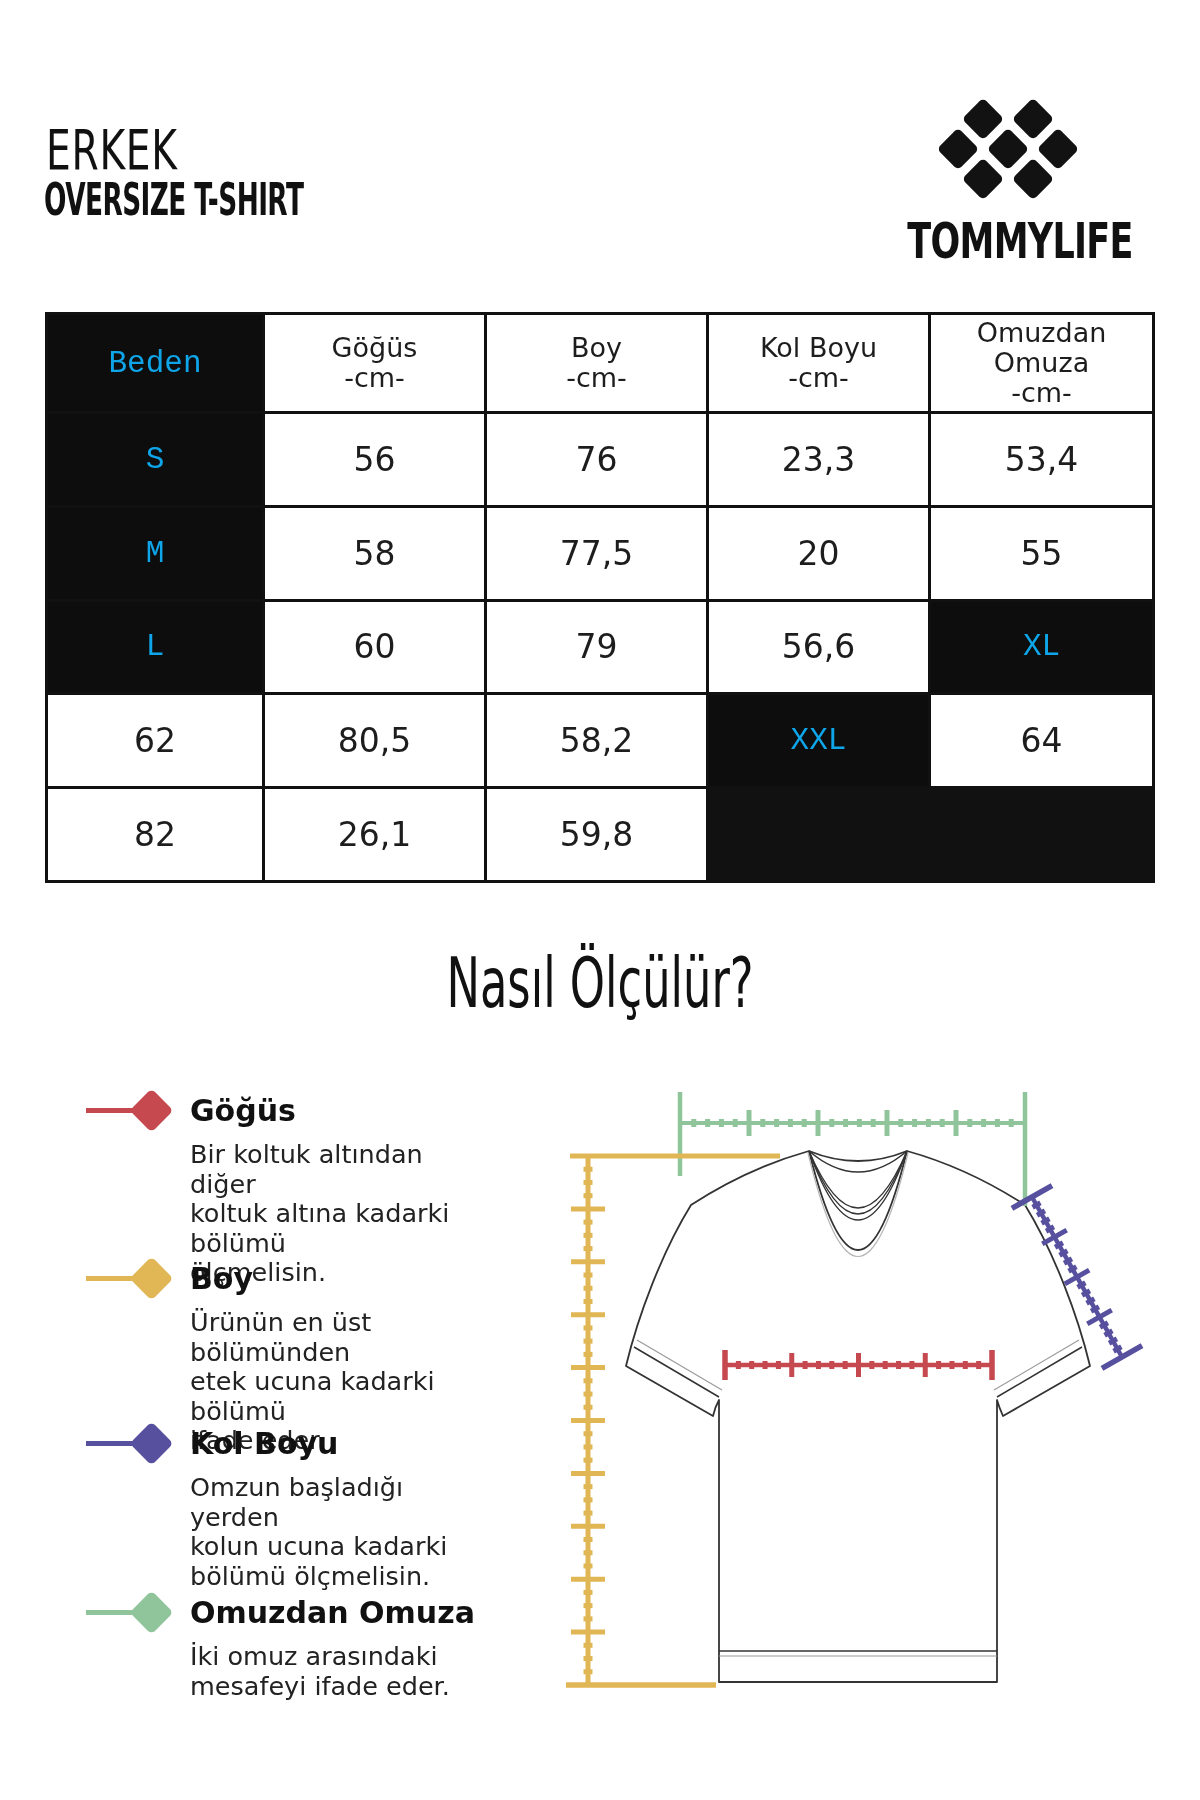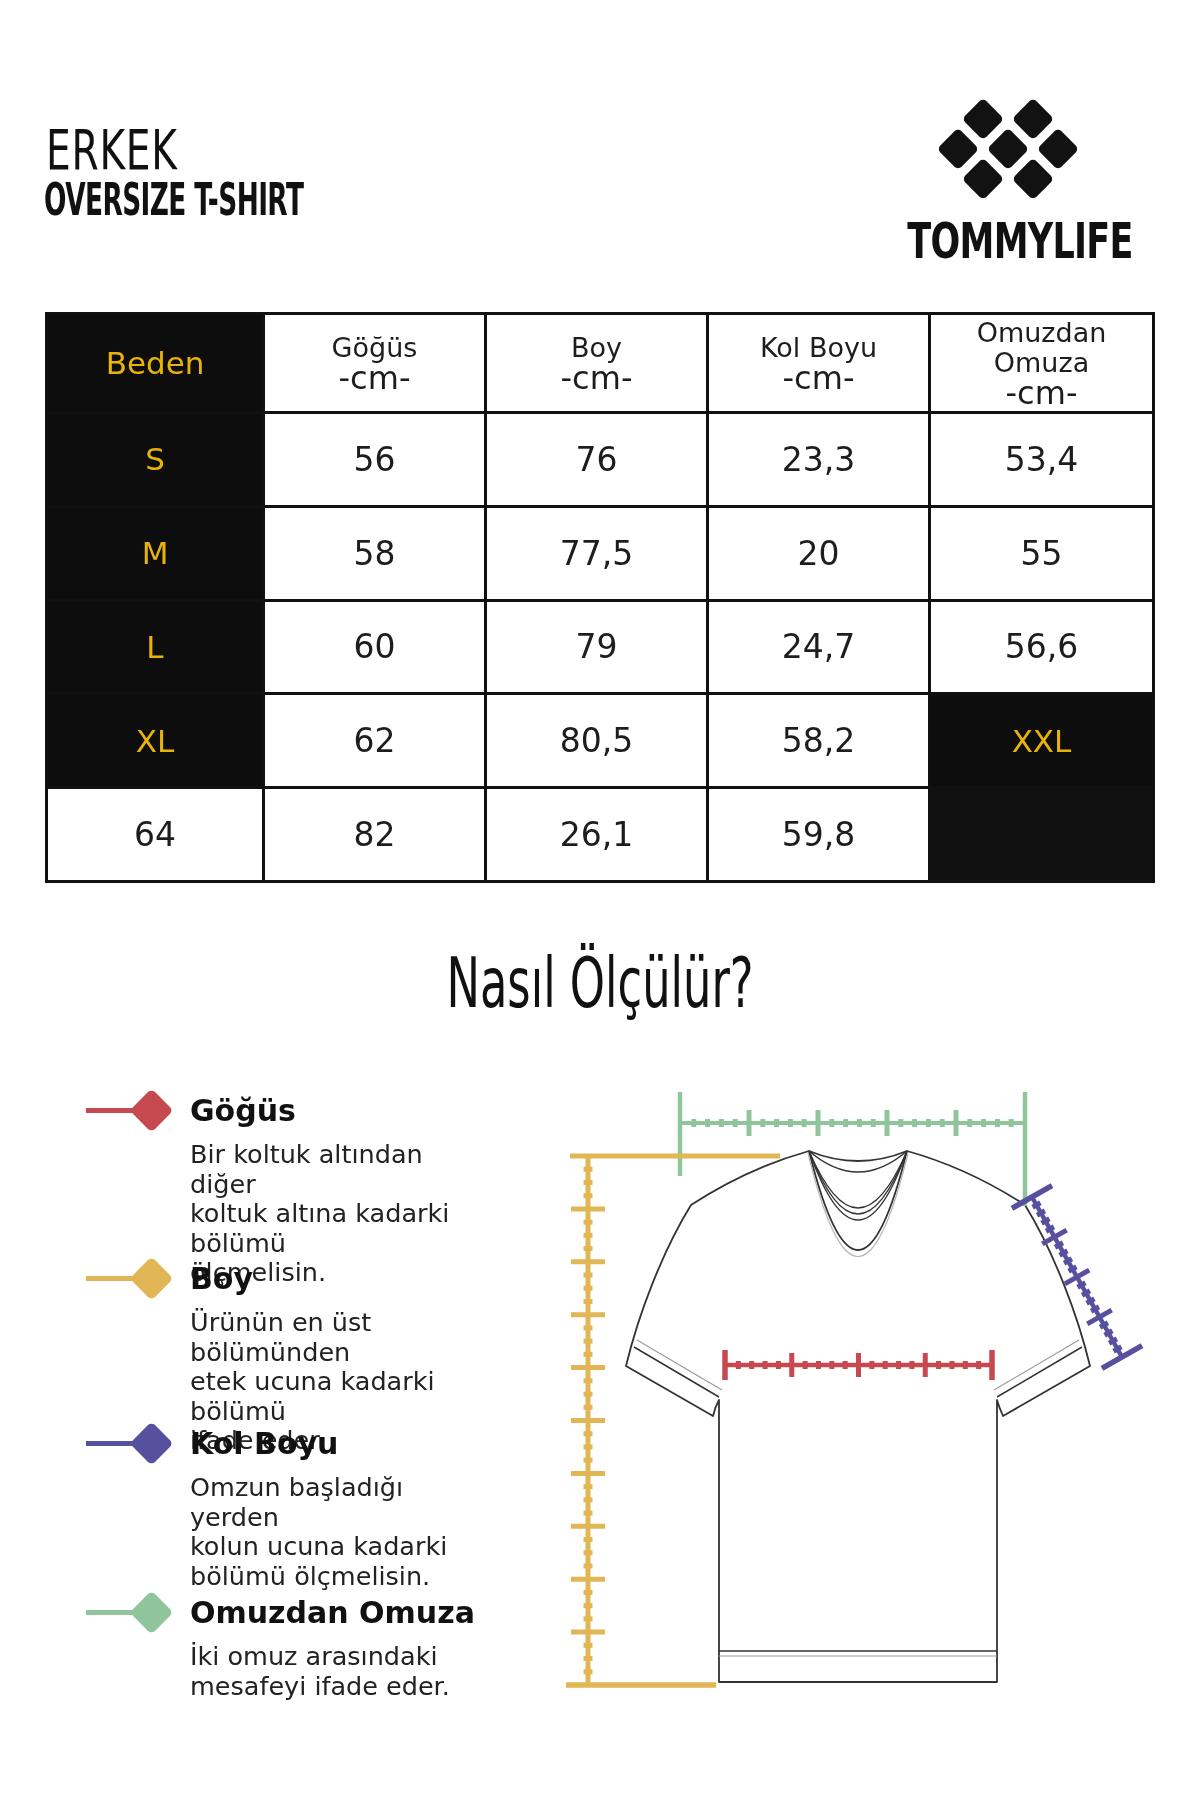--- a/index.html
+++ b/index.html
@@ -18,23 +18,23 @@
   .brand-line{position:absolute;left:859px;top:216px;width:300px;text-align:center;font-size:50px;line-height:1;font-weight:700;letter-spacing:-1px;}
   .brand-line .cond-c{transform:scaleX(0.70);}
 
   
   .size-table{position:absolute;left:45px;top:312px;width:1110px;height:571px;box-sizing:border-box;
     border:3px solid #111;background:#111;display:grid;
     grid-template-columns:214px 219px 219px 219px 1fr;
     grid-template-rows:96px repeat(5,1fr);gap:3px;}
   .cell{background:#fff;display:flex;flex-direction:column;align-items:center;justify-content:center;
         text-align:center;color:#1d1d1d;}
-  .cell.dark{background:#0d0d0d;color:#eab308;}
+  .cell.dark{background:#0d0d0d;color:#0ea5e9;font-family:Liberation Mono, monospace;}
   .th-label{font-size:27px;line-height:30px;white-space:pre-line;}
-  .th-unit{font-size:32px;line-height:30px;}
+  .th-unit{font-size:27px;line-height:30px;}
   .corner-label{font-size:31px;}
   .size-label{font-size:31px;}
   .value{font-size:33px;}
 
   
   .howto-heading{position:absolute;left:0;top:948px;width:1200px;text-align:center;
     font-size:70px;line-height:1;font-weight:400;}
   .howto-heading .cond-c{transform:scaleX(0.64);}
 
   .legend-item{position:absolute;left:86px;width:394px;display:flex;}
@@ -116,23 +116,20 @@
         <span class="value">55</span>
       </div>
       <div class="cell dark">
         <span class="size-label">L</span>
       </div>
       <div class="cell ">
         <span class="value">60</span>
       </div>
       <div class="cell ">
         <span class="value">79</span>
-      </div>
-      <div class="cell ">
-        <span class="value">24,7</span>
       </div>
       <div class="cell ">
         <span class="value">56,6</span>
       </div>
       <div class="cell dark">
         <span class="size-label">XL</span>
       </div>
       <div class="cell ">
         <span class="value">62</span>
       </div>

